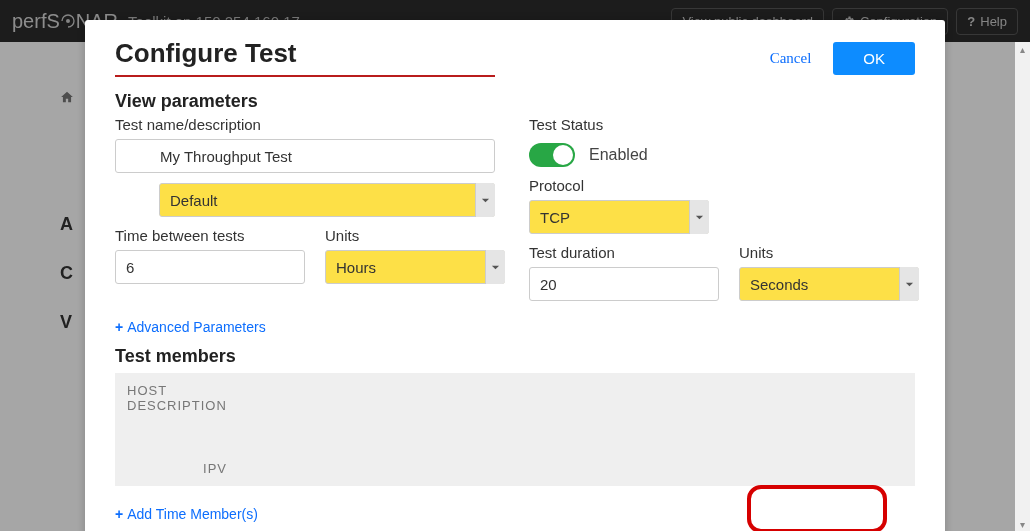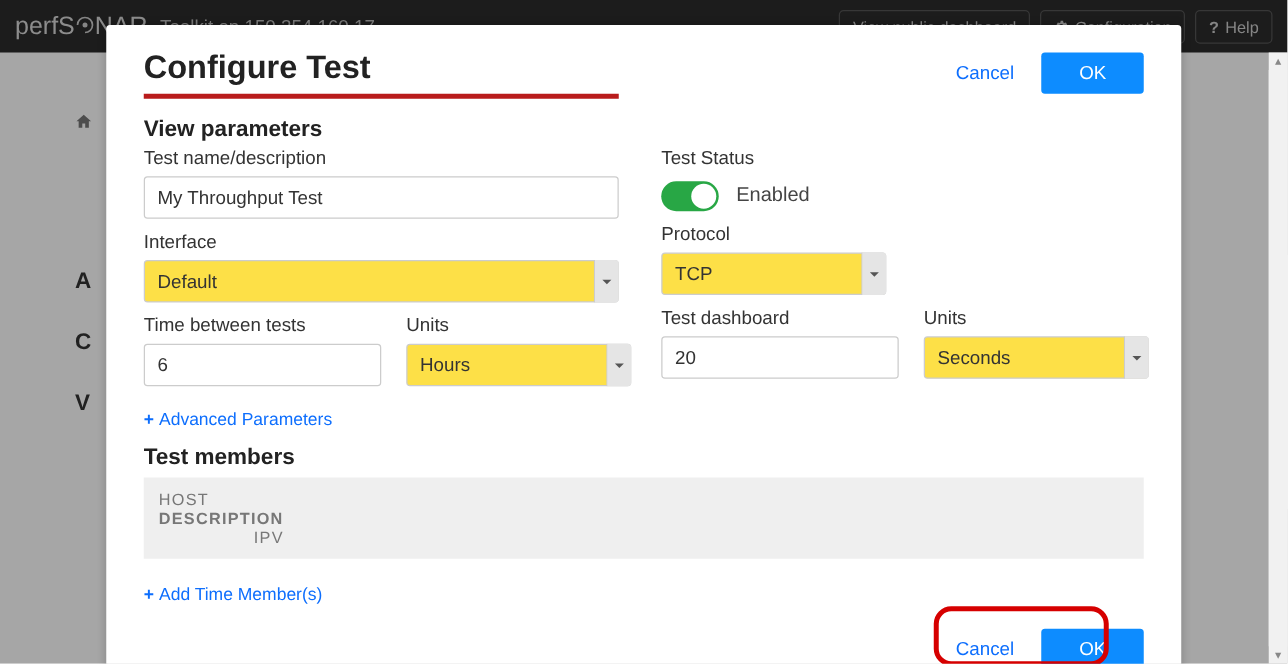--- a/index.html
+++ b/index.html
@@ -10,43 +10,43 @@
   .toolkit { margin-left: 10px; color: #bdbdbd; font-size: 15px; }
   .topbar-spacer { flex: 1; }
   .topbtn { border: 1px solid #555; color: #ccc; background: transparent; padding: 5px 10px; border-radius: 4px; font-size: 13px; margin-left: 8px; display: inline-flex; align-items: center; gap: 5px; }
   .overlay { position: absolute; top: 0; left: 0; right: 0; bottom: 0; background: rgba(0,0,0,0.35); }
   .scrollbar-v { position: absolute; right: 0; top: 42px; bottom: 0; width: 15px; background: #f1f1f1; }
   .scrollbar-v .track { position:absolute; top:14px; bottom:14px; left:0; right:0; background:#f1f1f1;}
   .scrollbar-v .up, .scrollbar-v .down { position:absolute; left:0; right:0; height:14px; display:flex; align-items:center; justify-content:center; color:#888; font-size:10px;}
   .scrollbar-v .up{top:0;} .scrollbar-v .down{bottom:0;}
   .modal { position: absolute; left: 85px; top: 20px; width: 860px; height: 520px; background: #fff; border-radius: 3px; box-shadow: 0 0 8px rgba(0,0,0,0.2); padding: 18px 30px 10px 30px; overflow: hidden; }
   .modal-header { display: flex; align-items: flex-start; justify-content: space-between; margin-bottom: 14px; }
-  .modal-title { font-size: 26px; font-weight: 700; color: #222; border-bottom: 4px solid #b91c1c; padding-bottom: 6px; display:inline-block; min-width: 380px;}
+  .modal-title { font-size: 26px; font-weight: 700; color: #222; border-bottom: 2px solid #b91c1c; padding-bottom: 6px; display:inline-block; min-width: 380px;}
   .header-actions { display: flex; align-items: center; gap: 22px; margin-top: 4px;}
-  .link-btn { color: #0d6efd; background: none; border: none; font-size: 15px; cursor: pointer; }
+  .link-btn { color: #0d6efd; background: none; border: none; font-size: 15px; cursor: pointer; font-family: Liberation Serif, serif; }
   .primary-btn { background: #0d8cff; color: #fff; border: none; border-radius: 3px; padding: 8px 30px; font-size: 15px; cursor: pointer; }
   .section-title { font-size: 18px; font-weight: 700; color: #222; margin: 8px 0 4px 0; }
   .row { display: flex; gap: 20px; margin-bottom: 10px; }
   .col { display: flex; flex-direction: column; gap: 4px; }
   .label { font-size: 15px; color: #333; margin-bottom: 2px; }
   .input, .select { height: 34px; border: 1px solid #ccc; border-radius: 3px; padding: 0 10px; font-size: 15px; background:#fff; color:#333; }
   .select { appearance: none; background: #f0f0f0; position: relative; padding-right: 26px; }
   .select-wrap { position: relative; display: flex; }
   .select-wrap .sel-arrow { position: absolute; right: 0; top: 0; bottom: 0; width: 20px; background: #e5e5e5; border-left: 1px solid #ccc; display:flex; align-items:center; justify-content:center; border-radius: 0 3px 3px 0; pointer-events:none; }
   .select-wrap .sel-arrow svg { width:9px; height:9px; fill:#555;}
   .select-wrap .select { width: 100%; background:#fde047; }
-  .w-380 { width: 380px; } .w-180 { width: 180px; } .w-190 { width: 190px; }
+  .w-380 { width: 380px; padding-left: 44px; } .w-180 { width: 180px; } .w-190 { width: 190px; }
   .toggle-row { display:flex; align-items:center; gap:14px; margin-top:4px;}
   .toggle { width:46px; height:24px; background:#28a745; border-radius:14px; position:relative; cursor:pointer;}
   .toggle .knob { position:absolute; right:2px; top:2px; width:20px; height:20px; background:#fff; border-radius:50%; }
   .enabled-text { font-size:16px; color:#444; }
   .plus-link { color:#0d6efd; font-size:14px; display:inline-flex; align-items:center; gap:4px; cursor:pointer; margin-top: 2px;}
   .plus-link .plus { font-weight:bold; }
   .members-header { background:#efefef; padding: 10px 12px; display:flex; color:#777; font-size:13px; letter-spacing:1px; margin-top:6px;flex-direction:column;}
-  .mh-host { width: 180px; } .mh-desc { flex:1;font-weight:bold; } .mh-ipv { width: 120px; text-align:right; padding-right:20px;}
+  .mh-host { width: 180px; } .mh-desc { flex:1; } .mh-ipv { width: 120px; text-align:right; padding-right:20px;margin-top:48px;}
   .footer-actions { display:flex; justify-content:flex-end; align-items:center; gap:22px; margin-top:18px;}
   .annotate { position:absolute; border:4px solid #d60000; border-radius:14px; pointer-events:none; }
   .bg-content { position:absolute; top:60px; left:60px; width:900px; color:#333;}
   .bg-content .bc-label { font-size:18px; font-weight:600; margin-top:44px; }
   svg.icon { width:12px; height:12px; fill:currentColor; vertical-align:middle;}
 </style>
 </head>
 <body>
 
 <div class="topbar">
@@ -100,21 +100,20 @@
   <div class="section-title">View parameters</div>
 
   <div style="display:flex; gap:24px;">
 
     <div style="flex:0 0 380px;">
       <div class="col" style="margin-bottom:10px;">
         <span class="label">Test name/description</span>
         <input class="input w-380" value="My Throughput Test" style="">
       </div>
       <div class="col" style="margin-bottom:10px;">
-        <span class="label">Interface</span>
         <div class="select-wrap w-380">
           <select class="select"><option>Default</option></select>
           <span class="sel-arrow">
               <svg viewBox="0 0 10 10">
                 <path d="M1 3l4 4 4-4z"></path>
               </svg>
             </span>
         </div>
       </div>
       <div class="row">
@@ -152,21 +151,21 @@
           <select class="select"><option>TCP</option></select>
           <span class="sel-arrow">
               <svg viewBox="0 0 10 10">
                 <path d="M1 3l4 4 4-4z"></path>
               </svg>
             </span>
         </div>
       </div>
       <div class="row">
         <div class="col">
-          <span class="label">Test dashboard</span>
+          <span class="label">Test duration</span>
           <input class="input w-190" value="20" style="">
         </div>
         <div class="col">
           <span class="label">Units</span>
           <div class="select-wrap w-180">
             <select class="select"><option>Seconds</option></select>
             <span class="sel-arrow">
                 <svg viewBox="0 0 10 10">
                   <path d="M1 3l4 4 4-4z"></path>
                 </svg>

